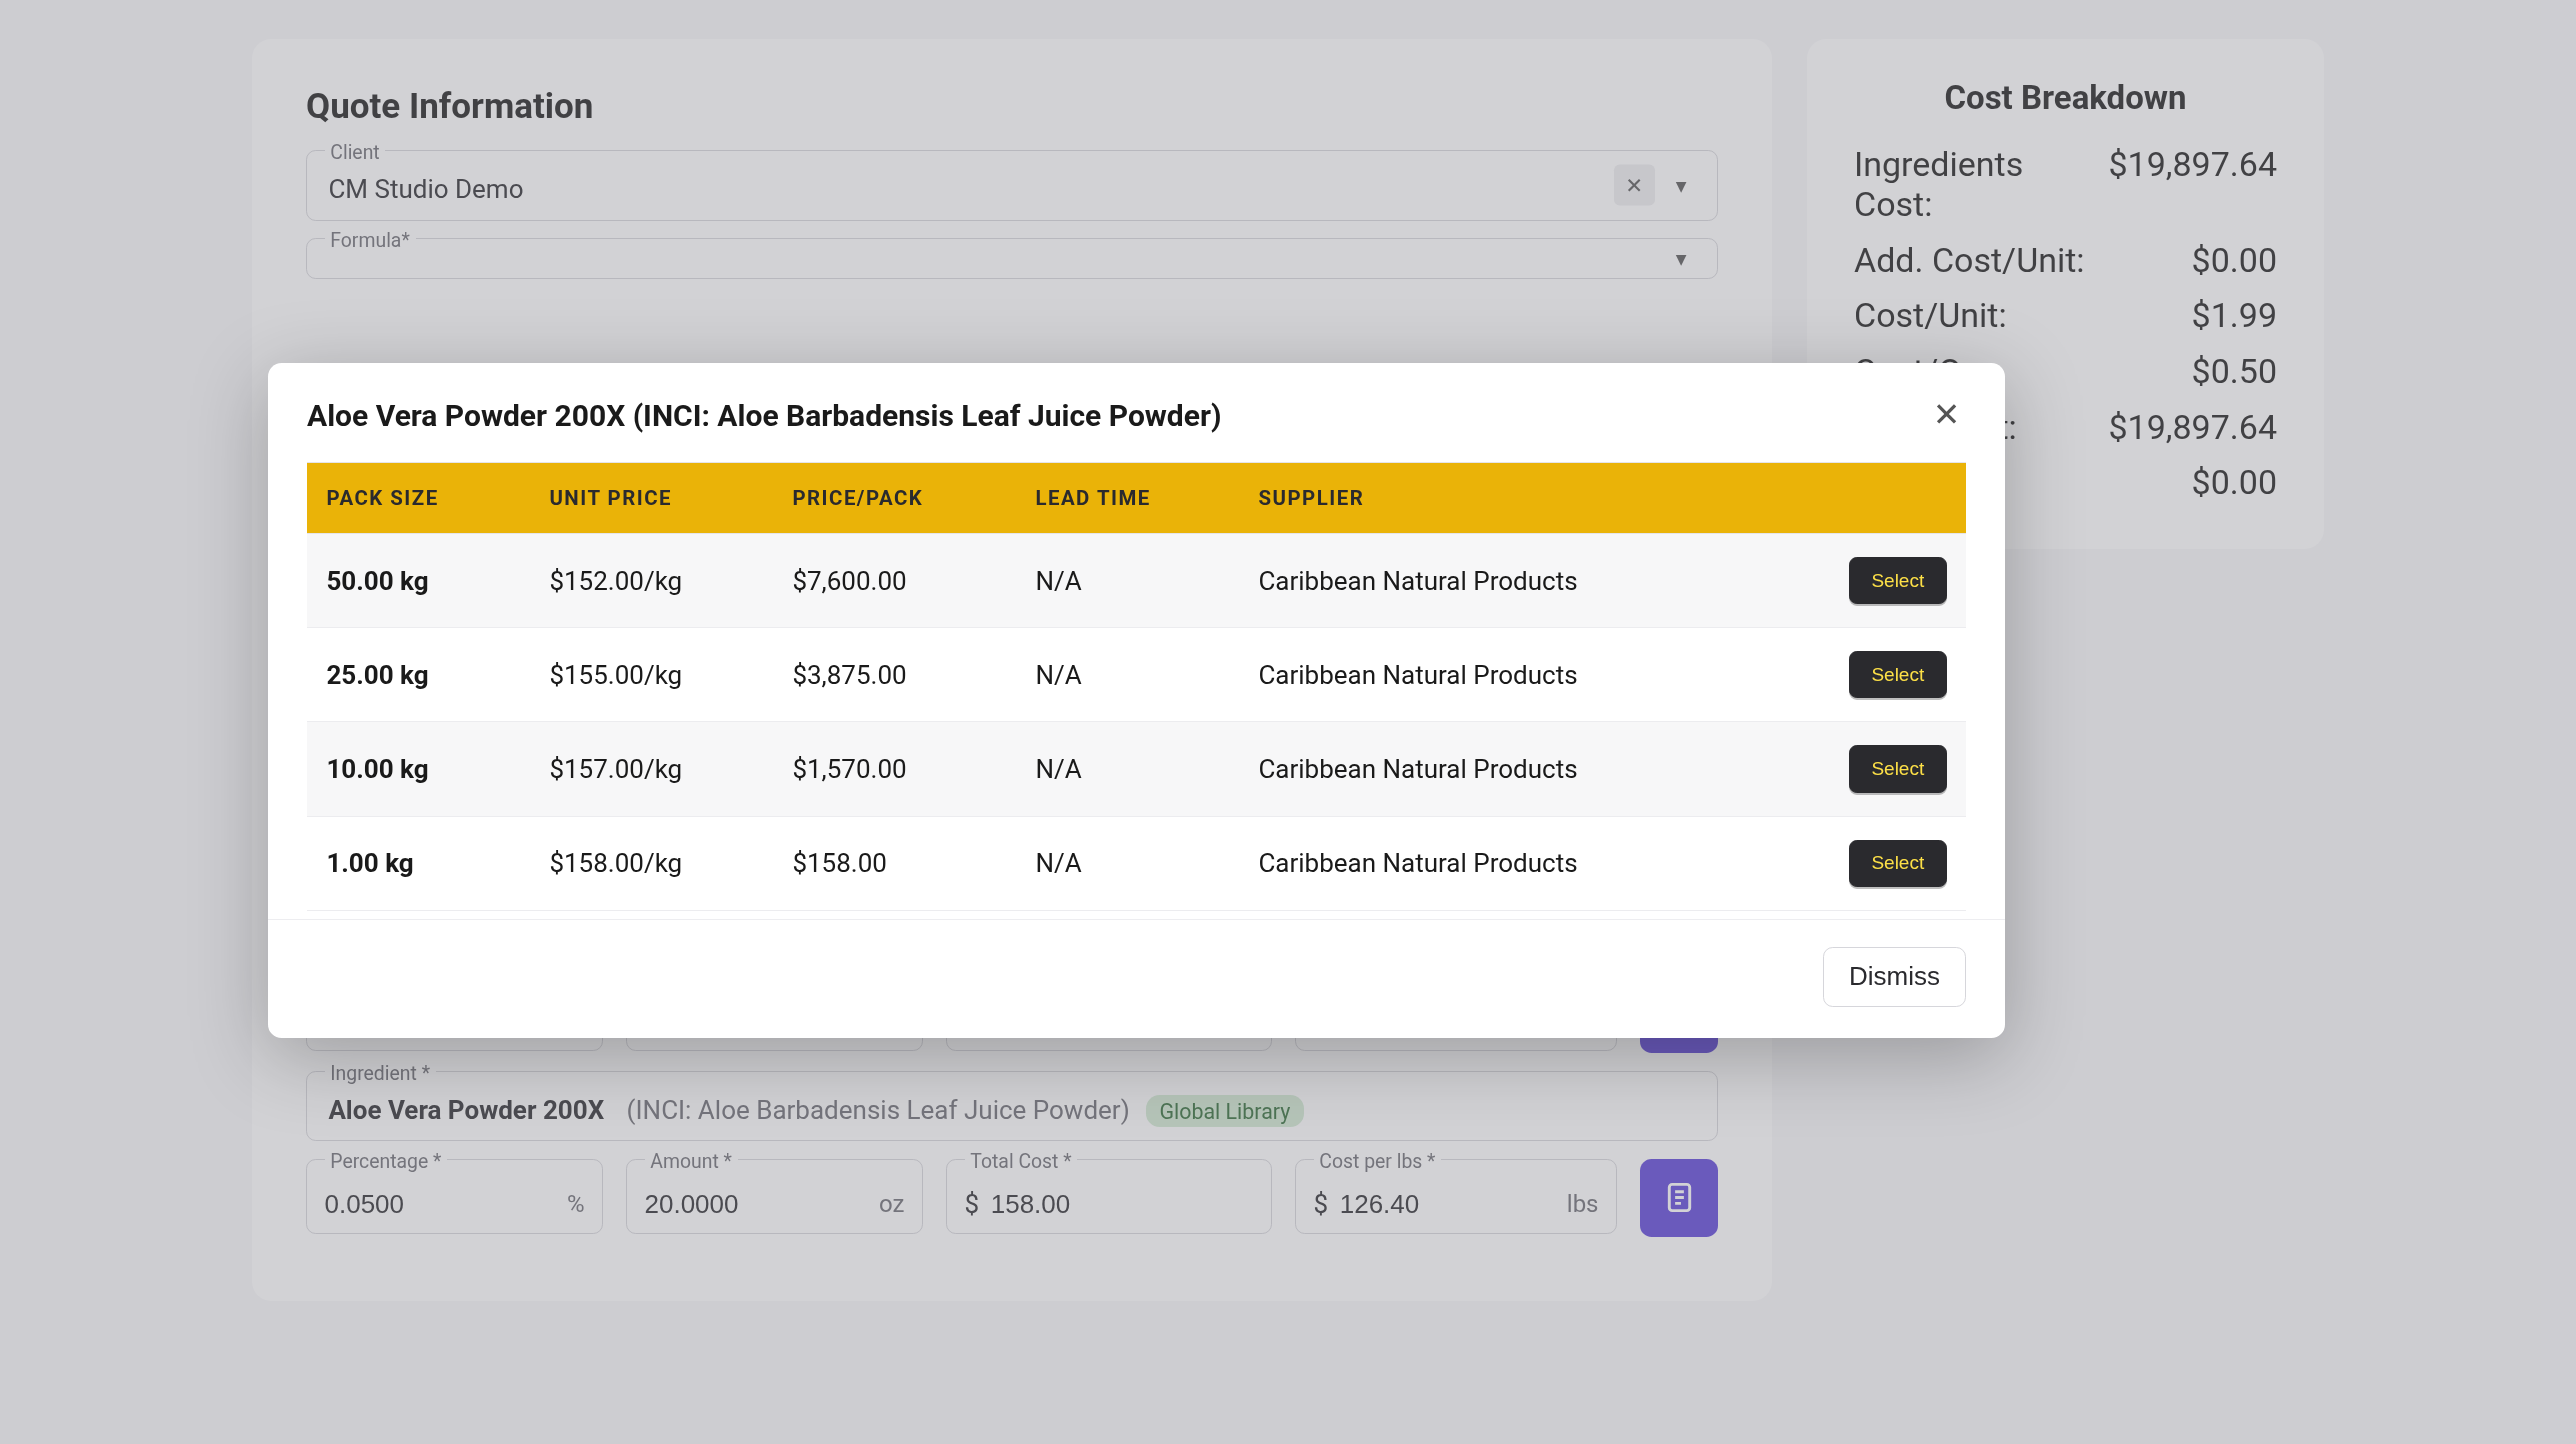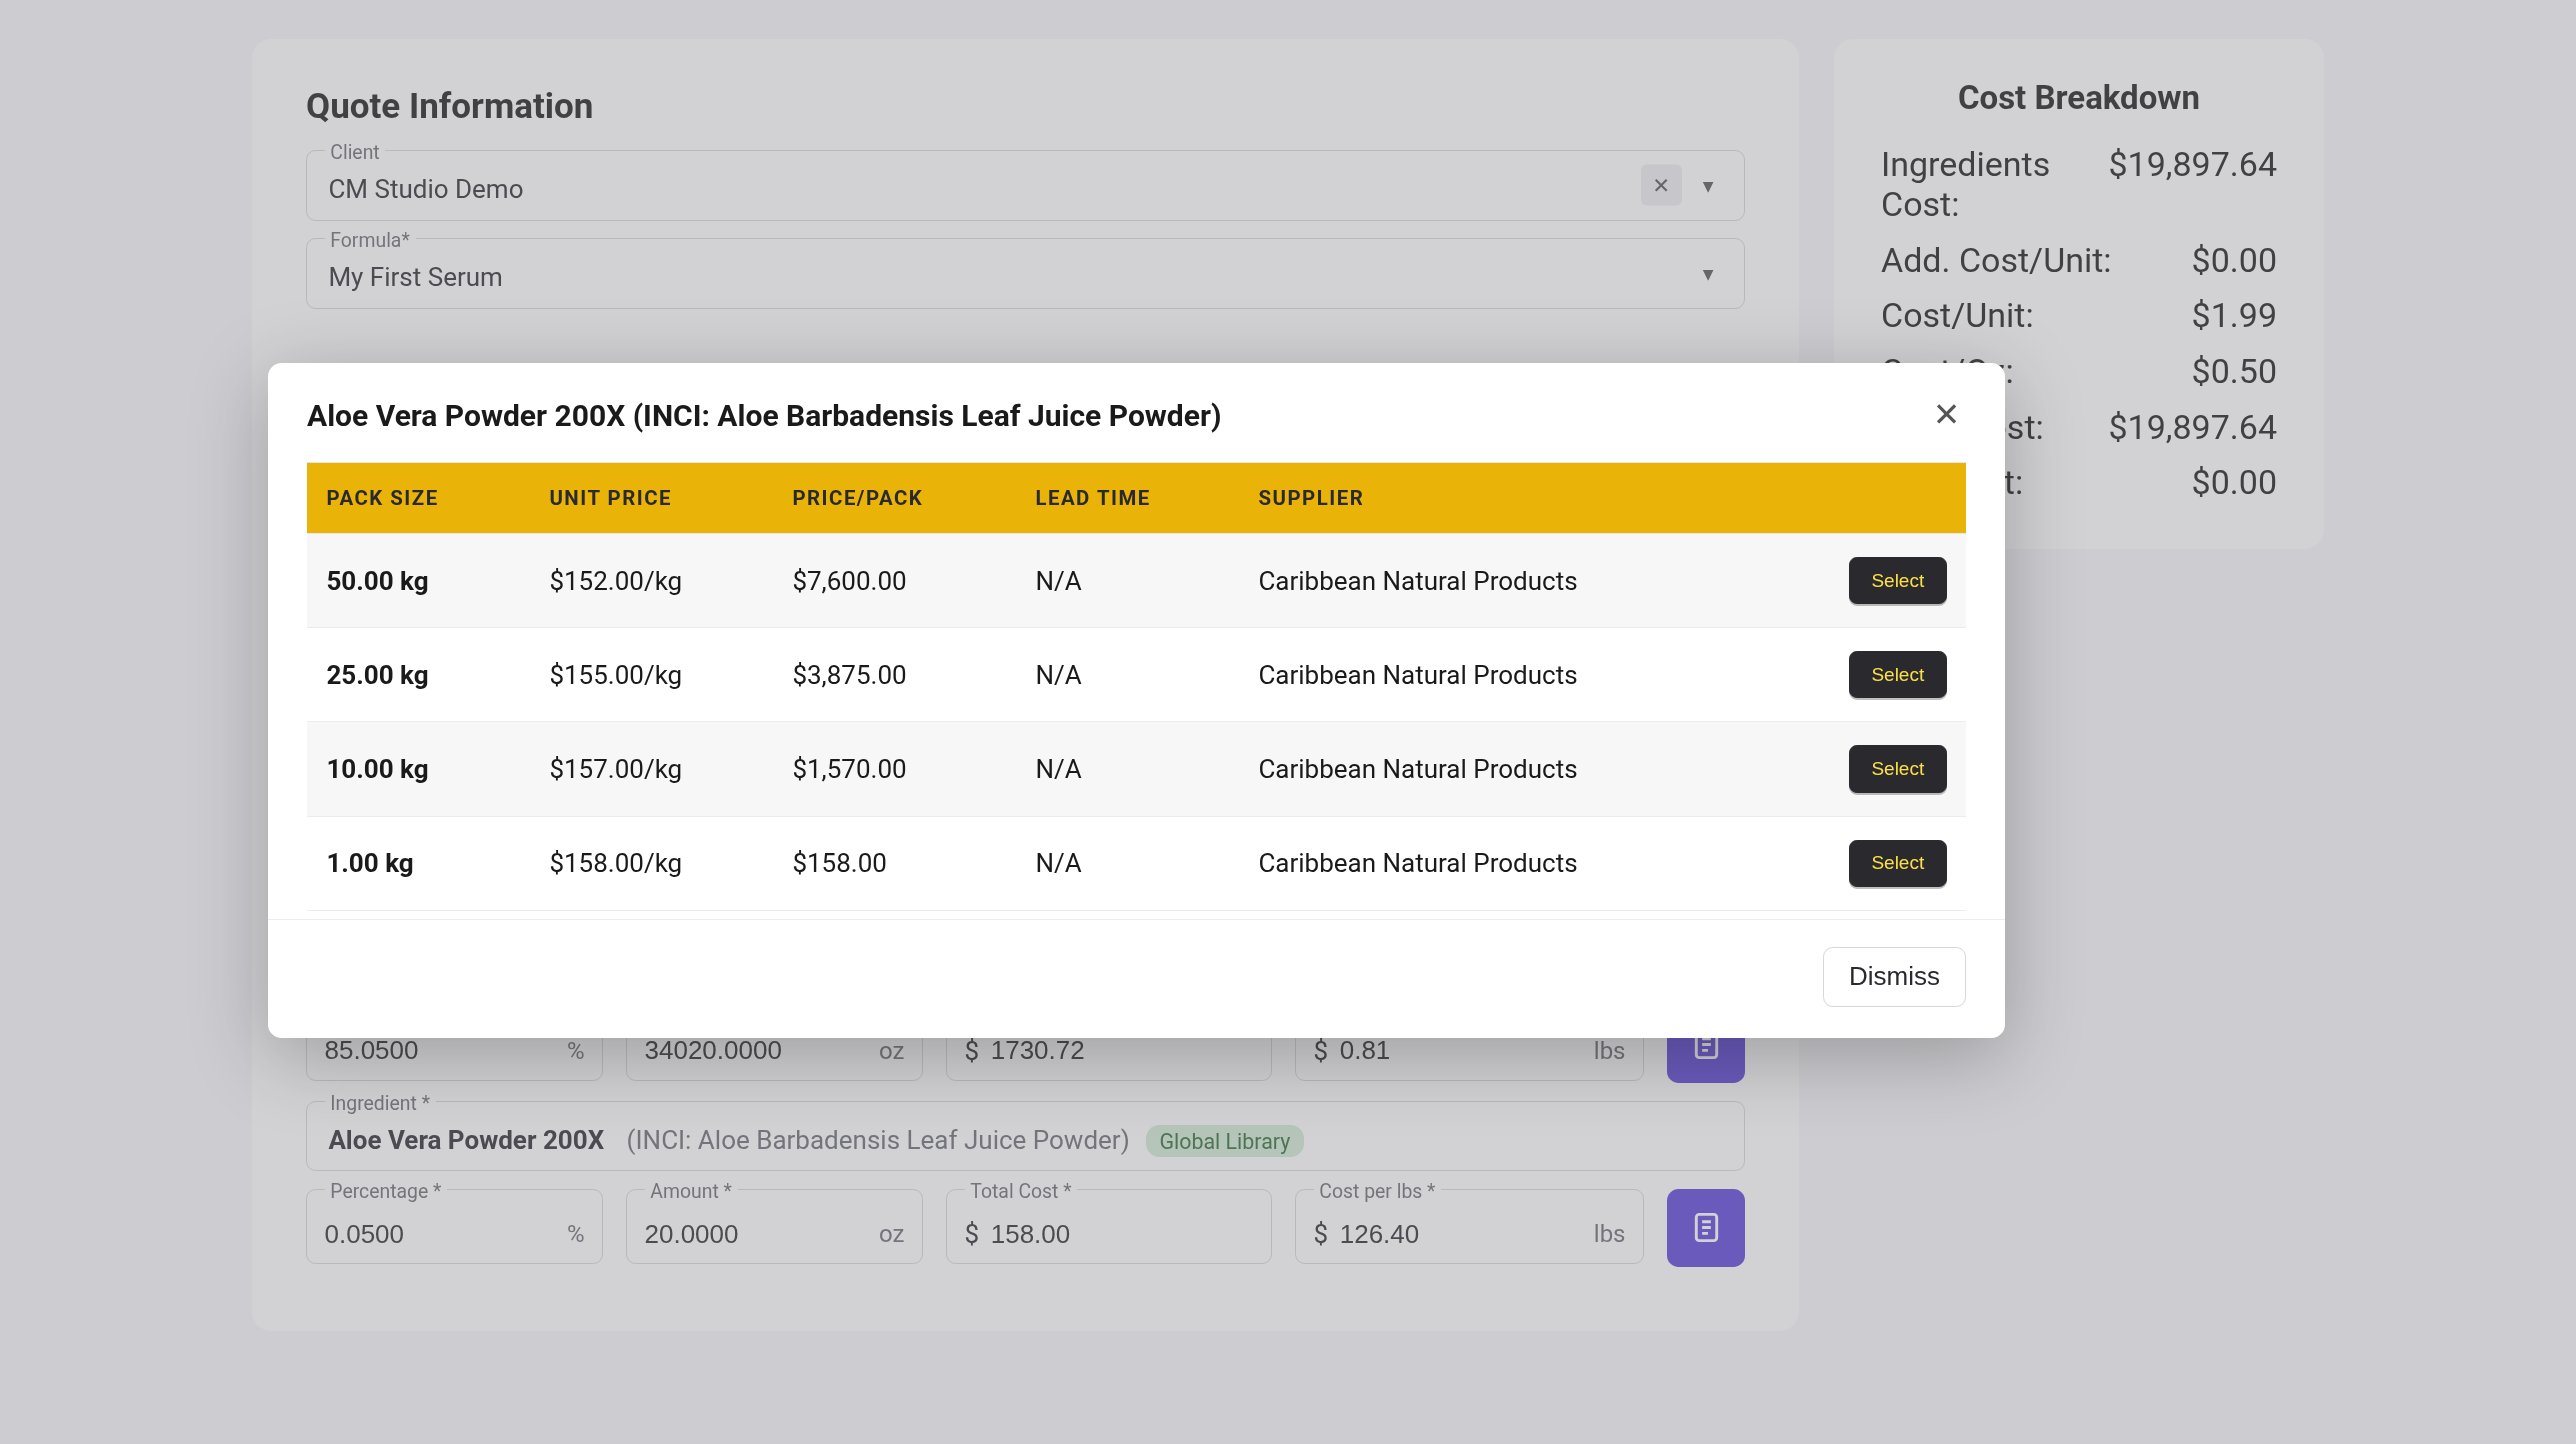--- a/index.html
+++ b/index.html
@@ -92,21 +92,21 @@
       font-size: 26px; color: #2a2a2e;
       width: 100%;
       background: transparent;
       padding-right: 7.8px;
     }
     .small-prefix { font-size: 26px; color: #2a2a2e; margin-right: 11.6px; }
     .small-suffix { font-size: 24px; color: #6b6b72; margin-left: 7.8px; }
     .w-pct { width: 297px; }
     .w-amt { width: 297px; }
     .w-cost { width: 326px; }
-    .w-cpl { width: 349px; }
+    .w-cpl { width: 322px; }
 
     .purple-btn {
       width: 78px; height: 78px;
       border-radius: 11.6px;
       background: #5b42d9;
       display: flex; align-items: center; justify-content: center;
       color: #fff;
     }
 
     .inci-chip {
@@ -223,21 +223,20 @@
       <div class="field-float-label">Client</div>
       <div class="field-value">CM Studio Demo</div>
       <div class="field-actions">
         <div class="icon-btn-sm">✕</div>
         <div class="icon-chev">▾</div>
       </div>
     </div>
 
     <div class="field-wrap">
       <div class="field-float-label">Formula*</div>
-      <div class="field-value">My First Serum</div>
       <div class="field-actions">
         <div class="icon-chev">▾</div>
       </div>
     </div>
 
     <div style="height:679px"></div>
 
     <div class="ing-row">
       <div class="small-field w-pct">
         <div class="field-float-label">Percentage *</div>

